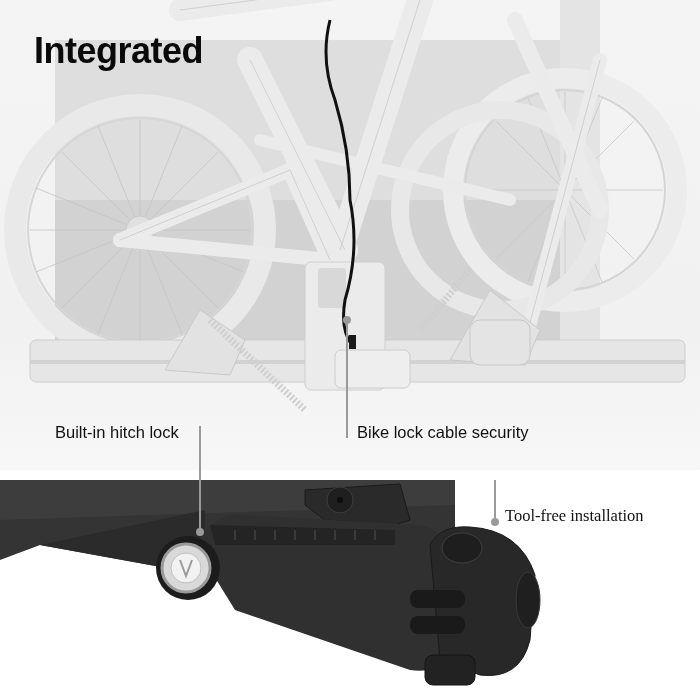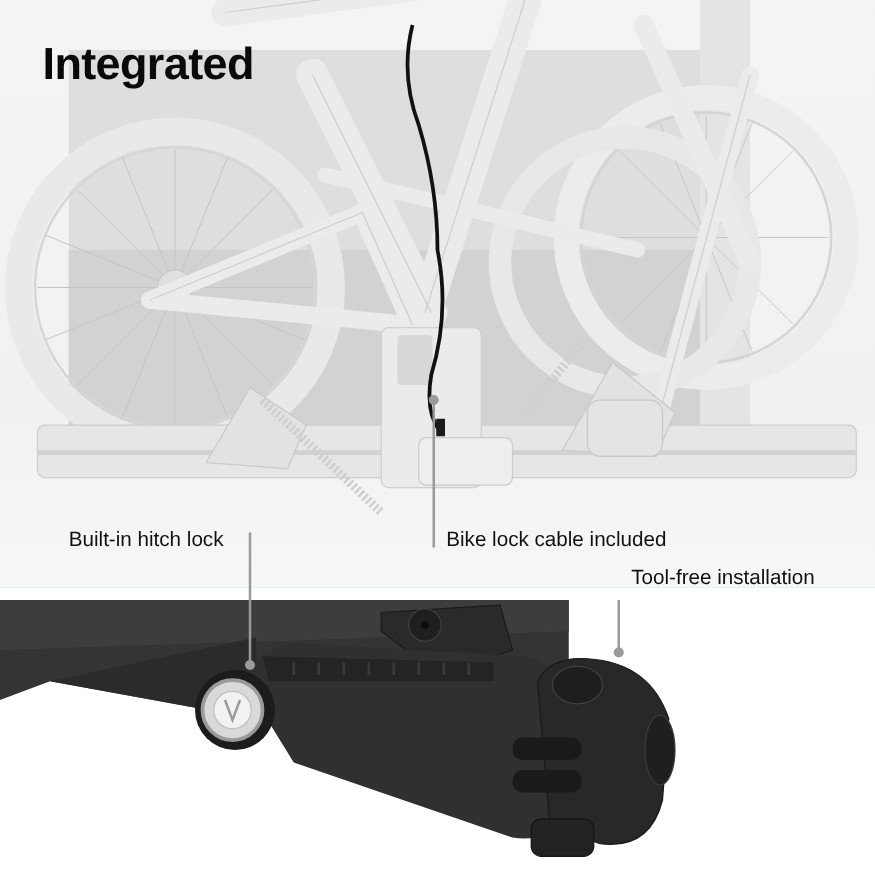--- a/index.html
+++ b/index.html
@@ -1,16 +1,16 @@
 <!DOCTYPE html>
 <html><head>
 <meta charset="utf-8">
 <style>
   html,body{margin:0;padding:0;background:#fff;}
-  #stage{position:relative;width:700px;height:700px;overflow:hidden;background:#86efac;font-family:"Liberation Sans","DejaVu Sans",sans-serif;}
+  #stage{position:relative;width:700px;height:700px;overflow:hidden;background:#ef4444;font-family:"Liberation Sans","DejaVu Sans",sans-serif;}
   .top-scene{position:absolute;left:0;top:0;width:700px;height:470px;background:linear-gradient(180deg,#f4f4f4 0%,#f1f1f1 70%,#f7f7f7 100%);}
   .bottom-scene{position:absolute;left:0;top:470px;width:700px;height:230px;background:#ffffff;}
   .headline{position:absolute;left:34px;top:30px;margin:0;font-size:36px;line-height:42px;font-weight:700;color:#0a0a0a;letter-spacing:-0.5px;z-index:5;}
   .headline span{display:block;}
   .callout{position:absolute;font-size:16.5px;color:#111;z-index:6;white-space:nowrap;}
   .leader{position:absolute;width:2px;background:#9a9a9a;z-index:6;}
   .dot{position:absolute;width:8px;height:8px;border-radius:50%;background:#9a9a9a;z-index:6;}
   svg{position:absolute;left:0;top:0;}
 </style>
 </head>
@@ -134,21 +134,21 @@
       <rect x="410" y="616" width="55" height="18" rx="8" fill="#1a1a1a"></rect>
       <ellipse cx="528" cy="600" rx="12" ry="28" fill="#1f1f1f" stroke="#3a3a3a"></ellipse>
       <rect x="425" y="655" width="50" height="30" rx="8" fill="#222" stroke="#151515"></rect>
     </svg>
   </div>
 
   <div class="callout" style="left:55px;top:423px;text-align:center;">Built-in hitch lock</div>
   <div class="leader" style="left:199px;top:426px;height:106px;"></div>
   <div class="dot" style="left:196px;top:528px;"></div>
 
-  <div class="callout" style="left:357px;top:423px;">Bike lock cable included</div>
+  <div class="callout" style="left:357px;top:423px;">Bike lock cable security</div>
   <div class="leader" style="left:346px;top:320px;height:118px;"></div>
   <div class="dot" style="left:343px;top:316px;"></div>
 
-  <div class="callout" style="left:505px;top:453px;">Tool-free installation</div>
+  <div class="callout" style="left:505px;top:506px;font-family:Liberation Serif, serif;">Tool-free installation</div>
   <div class="leader" style="left:494px;top:480px;height:42px;"></div>
   <div class="dot" style="left:491px;top:518px;"></div>
 
 </div>
 
 </body></html>

